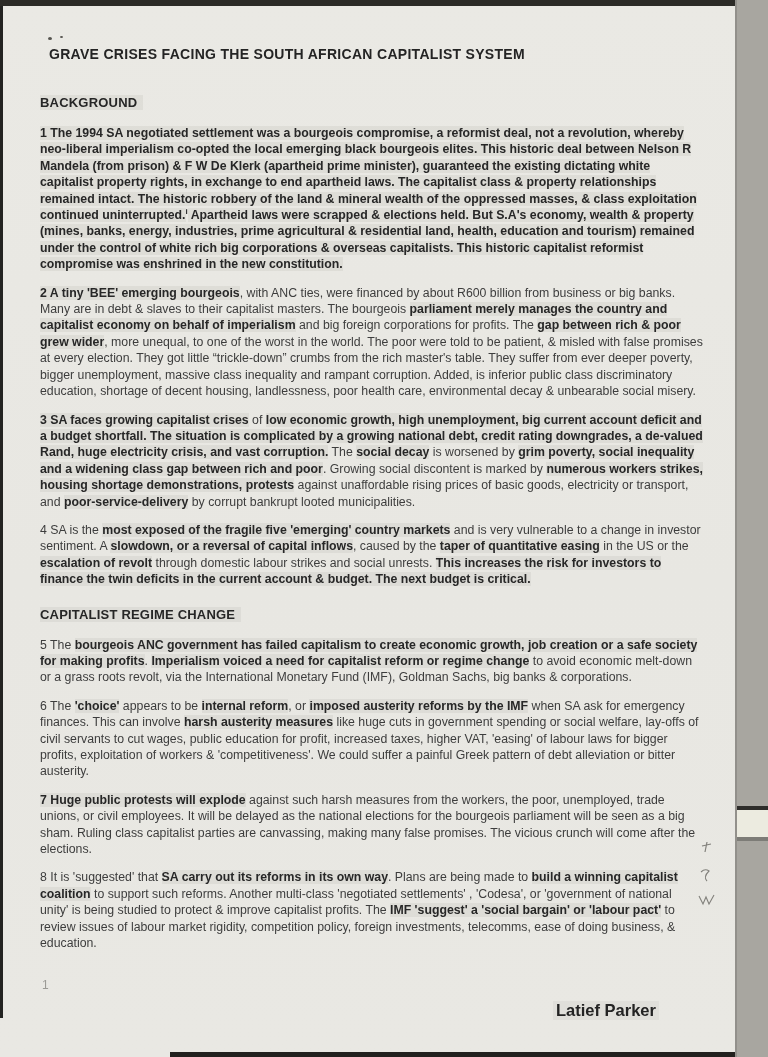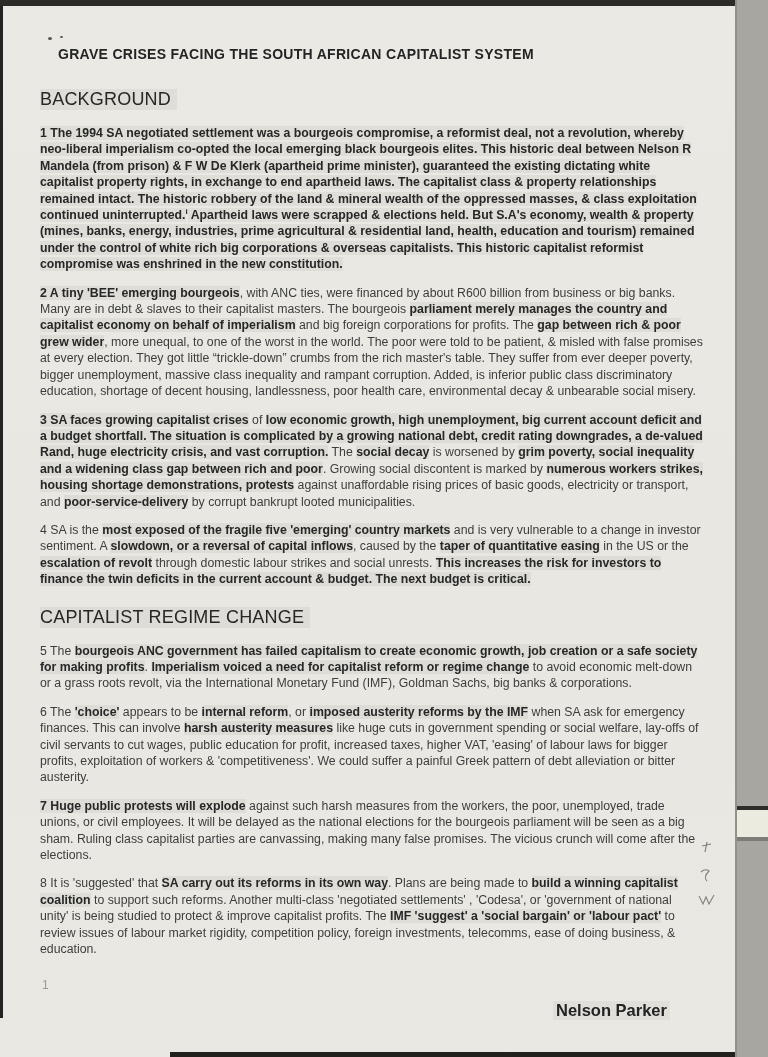--- a/index.html
+++ b/index.html
@@ -34,26 +34,26 @@
   .next-page-line{position:absolute;left:0;top:806px;width:31px;height:4px;background:#2e2d2a;}
   .next-page-strip{position:absolute;left:0;top:810px;width:31px;height:27px;background:#ecebe0;}
   .next-page-shadow{position:absolute;left:0;top:837px;width:31px;height:4px;background:#7d7c77;}
   .margin-scribble{position:absolute;left:693px;top:838px;opacity:.75;}
   
   .content{
     position:absolute;left:40px;top:46px;width:663px;
     color:#3a3a3a;
   }
   h1.title{
-    margin:0 0 21px 18px;
+    margin:0 0 21px 9px;
     font-size:14px;font-weight:bold;color:#242424;letter-spacing:.3px;
   }
   h2.sec{
-    margin:6px 0 15px 0;
-    font-size:18px;font-weight:normal;color:#262626;letter-spacing:.2px;
+    margin:12px 0 15px 0;
+    font-size:13px;font-weight:bold;color:#262626;letter-spacing:.2px;
     background:rgba(125,124,118,.10);display:inline-block;padding-right:6px;
   }
   h2.sec.spaced{margin-top:7px;}
   #blocks p{
     margin:0 0 12px 0;
     font-size:12.3px;line-height:16.4px;text-align:left;
   }
   #blocks p .b{font-weight:bold;color:#272727;background:rgba(125,124,118,.10);text-align:center;}
   #blocks p .r{font-weight:normal;color:#3d3d3d;}
   #blocks p sup{font-size:8px;font-weight:bold;color:#272727;line-height:0;}
@@ -73,21 +73,21 @@
 <div id="screen">
 
   <div class="page">
 
     <div class="content">
       <h1 class="title">GRAVE CRISES FACING THE SOUTH AFRICAN CAPITALIST SYSTEM</h1>
       <div id="blocks"><h2 class="sec">BACKGROUND</h2><p><span class="b">1   The 1994 SA negotiated settlement was a bourgeois compromise, a reformist deal, not a revolution, whereby neo-liberal imperialism co-opted the local emerging black bourgeois elites. This historic deal between Nelson R Mandela (from prison) &amp; F W De Klerk (apartheid prime minister), guaranteed the existing dictating white capitalist property rights, in exchange to end apartheid laws. The capitalist class &amp; property relationships remained intact. The historic robbery of the land &amp; mineral wealth of the oppressed masses, &amp; class exploitation continued uninterrupted.</span><sup>i</sup><span class="b"> Apartheid laws were scrapped &amp; elections held. But S.A's economy, wealth &amp; property (mines, banks, energy, industries, prime agricultural &amp; residential land, health, education and tourism) remained under the control of white rich big corporations &amp; overseas capitalists. This historic capitalist reformist compromise was enshrined in the new constitution.</span></p><p><span class="b">2   A tiny 'BEE' emerging bourgeois</span><span class="r">, with ANC ties, were financed by about R600 billion from business or big banks. Many are in debt &amp; slaves to their capitalist masters. The bourgeois </span><span class="b">parliament merely manages the country and capitalist economy on behalf of imperialism</span><span class="r"> and big foreign corporations for profits. The </span><span class="b">gap between rich &amp; poor grew wider</span><span class="r">, more unequal, to one of the worst in the world. The poor were told to be patient, &amp; misled with false promises at every election. They got little “trickle-down” crumbs from the rich master's table. They suffer from ever deeper poverty, bigger unemployment, massive class inequality and rampant corruption. Added, is inferior public class discriminatory education, shortage of decent housing, landlessness, poor health care, environmental decay &amp; unbearable social misery.</span></p><p><span class="b">3   SA faces growing capitalist crises</span><span class="r"> of </span><span class="b">low economic growth, high unemployment, big current account deficit and a budget shortfall. The situation is complicated by a growing national debt, credit rating downgrades, a de-valued Rand, huge electricity crisis, and vast corruption.</span><span class="r"> The </span><span class="b">social decay</span><span class="r"> is worsened by </span><span class="b">grim poverty, social inequality and a widening class gap between rich and poor</span><span class="r">. Growing social discontent is marked by </span><span class="b">numerous workers strikes, housing shortage demonstrations, protests</span><span class="r"> against unaffordable rising prices of basic goods, electricity or transport, and </span><span class="b">poor-service-delivery</span><span class="r"> by corrupt bankrupt looted municipalities.</span></p><p><span class="r">4   SA is the </span><span class="b">most exposed of the fragile five 'emerging' country markets</span><span class="r"> and is very vulnerable to a change in investor sentiment. A </span><span class="b">slowdown, or a reversal of capital inflows</span><span class="r">, caused by the </span><span class="b">taper of quantitative easing</span><span class="r"> in the US or the </span><span class="b">escalation of revolt</span><span class="r"> through domestic labour strikes and social unrests. </span><span class="b">This increases the risk for investors to finance the twin deficits in the current account &amp; budget. The next budget is critical.</span></p><h2 class="sec spaced">CAPITALIST REGIME CHANGE</h2><p><span class="r">5   The </span><span class="b">bourgeois ANC government has failed capitalism to create economic growth, job creation or a safe society for making profits</span><span class="r">. </span><span class="b">Imperialism voiced a need for capitalist reform or regime change</span><span class="r"> to avoid economic melt-down or a grass roots revolt, via the International Monetary Fund (IMF), Goldman Sachs, big banks &amp; corporations.</span></p><p><span class="r">6   The </span><span class="b">'choice'</span><span class="r"> appears to be </span><span class="b">internal reform</span><span class="r">, or </span><span class="b">imposed austerity reforms by the IMF</span><span class="r"> when SA ask for emergency finances. This can involve </span><span class="b">harsh austerity measures</span><span class="r"> like huge cuts in government  spending or social welfare, lay-offs of civil servants to cut wages, public education for profit, increased taxes, higher VAT, 'easing' of labour laws for bigger profits, exploitation of workers &amp; 'competitiveness'. We could suffer a painful Greek pattern of debt alleviation or bitter austerity.</span></p><p><span class="b">7   Huge public protests will explode</span><span class="r"> against such harsh measures from the workers, the poor, unemployed, trade unions, or civil employees. It will be delayed as the national elections for the bourgeois parliament will be seen as a big sham. Ruling class capitalist parties are canvassing, making many false promises. The vicious crunch will come after the elections.</span></p><p><span class="r">8   It is 'suggested' that </span><span class="b">SA carry out its reforms in its own way</span><span class="r">. Plans are being made to </span><span class="b">build a winning capitalist coalition</span><span class="r"> to support such reforms.  Another multi-class 'negotiated settlements' , 'Codesa', or 'government of national unity' is being studied to protect &amp; improve capitalist profits. The </span><span class="b">IMF 'suggest' a 'social bargain' or 'labour pact'</span><span class="r">  to  review issues of labour market rigidity, competition policy, foreign investments, telecomms, ease of doing business, &amp; education.</span></p></div>
     </div>
 
     <div class="page-number">1</div>
-    <div class="author">Nelson Parker</div>
+    <div class="author">Latief Parker</div>
 
     <div class="top-band"></div>
     <div class="left-line"></div>
     <div class="bottom-band"></div>
     <div class="speck s1"></div>
     <div class="speck s2"></div>
 
     <svg class="margin-scribble" width="28" height="74" viewBox="0 0 28 74">
       <path d="M14 4 L12 14 M9 8 L18 6" stroke="#5f5e59" stroke-width="1.2" fill="none"></path>
       <path d="M8 34 q4 -4 8 -1 q-6 6 -2 10" stroke="#5f5e59" stroke-width="1.1" fill="none"></path>

